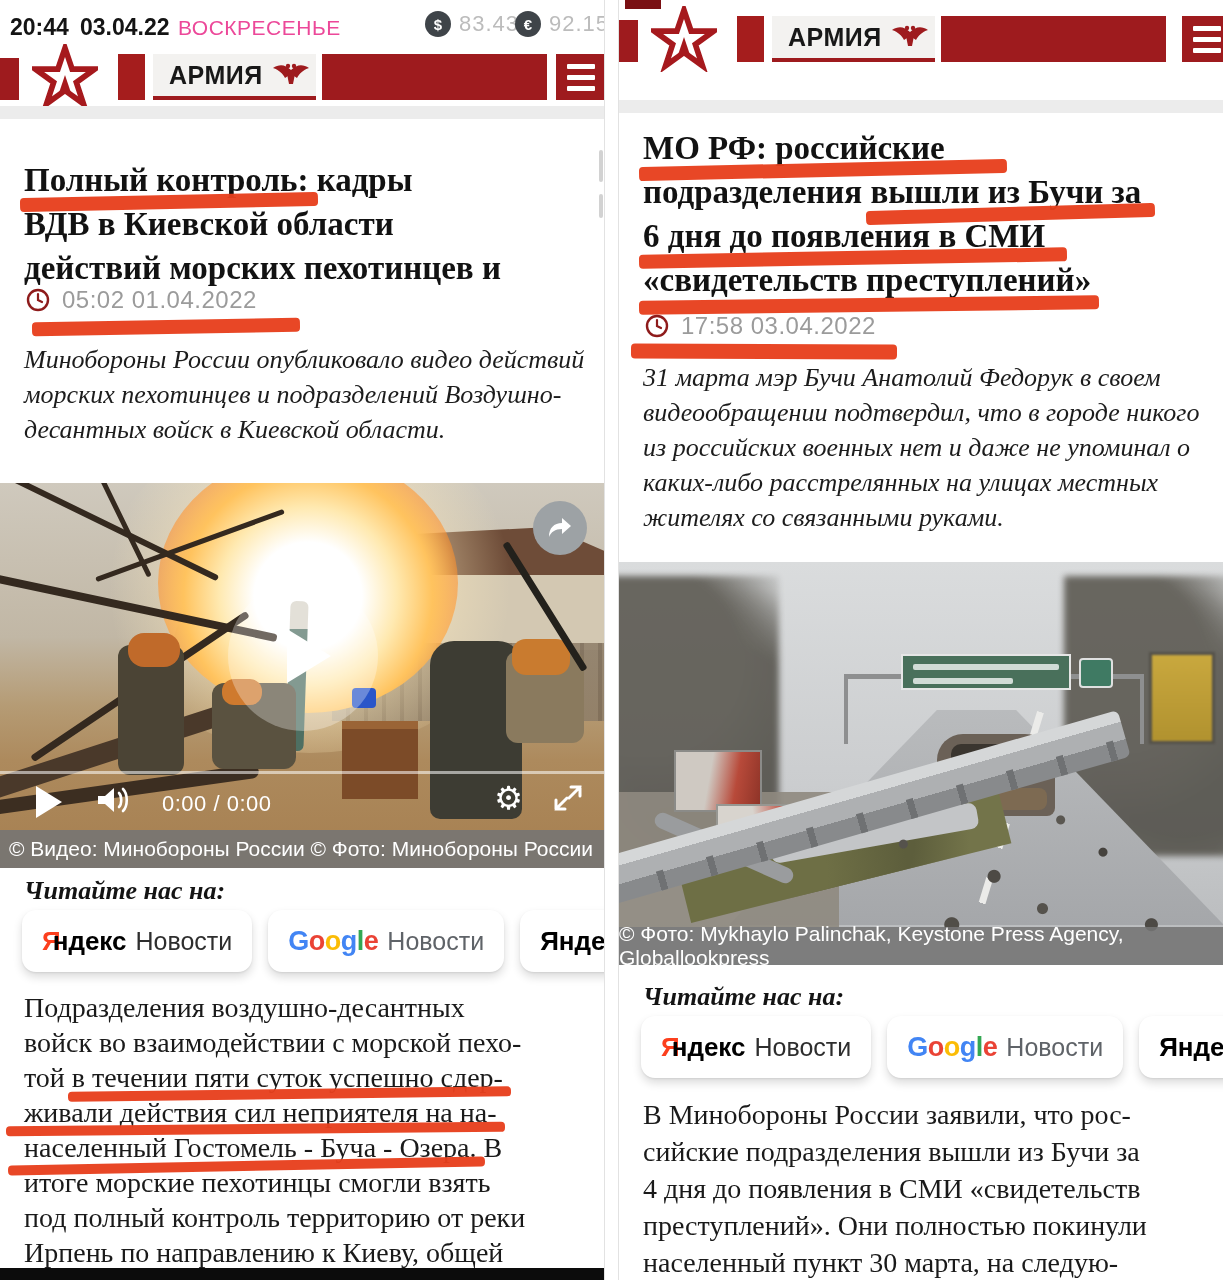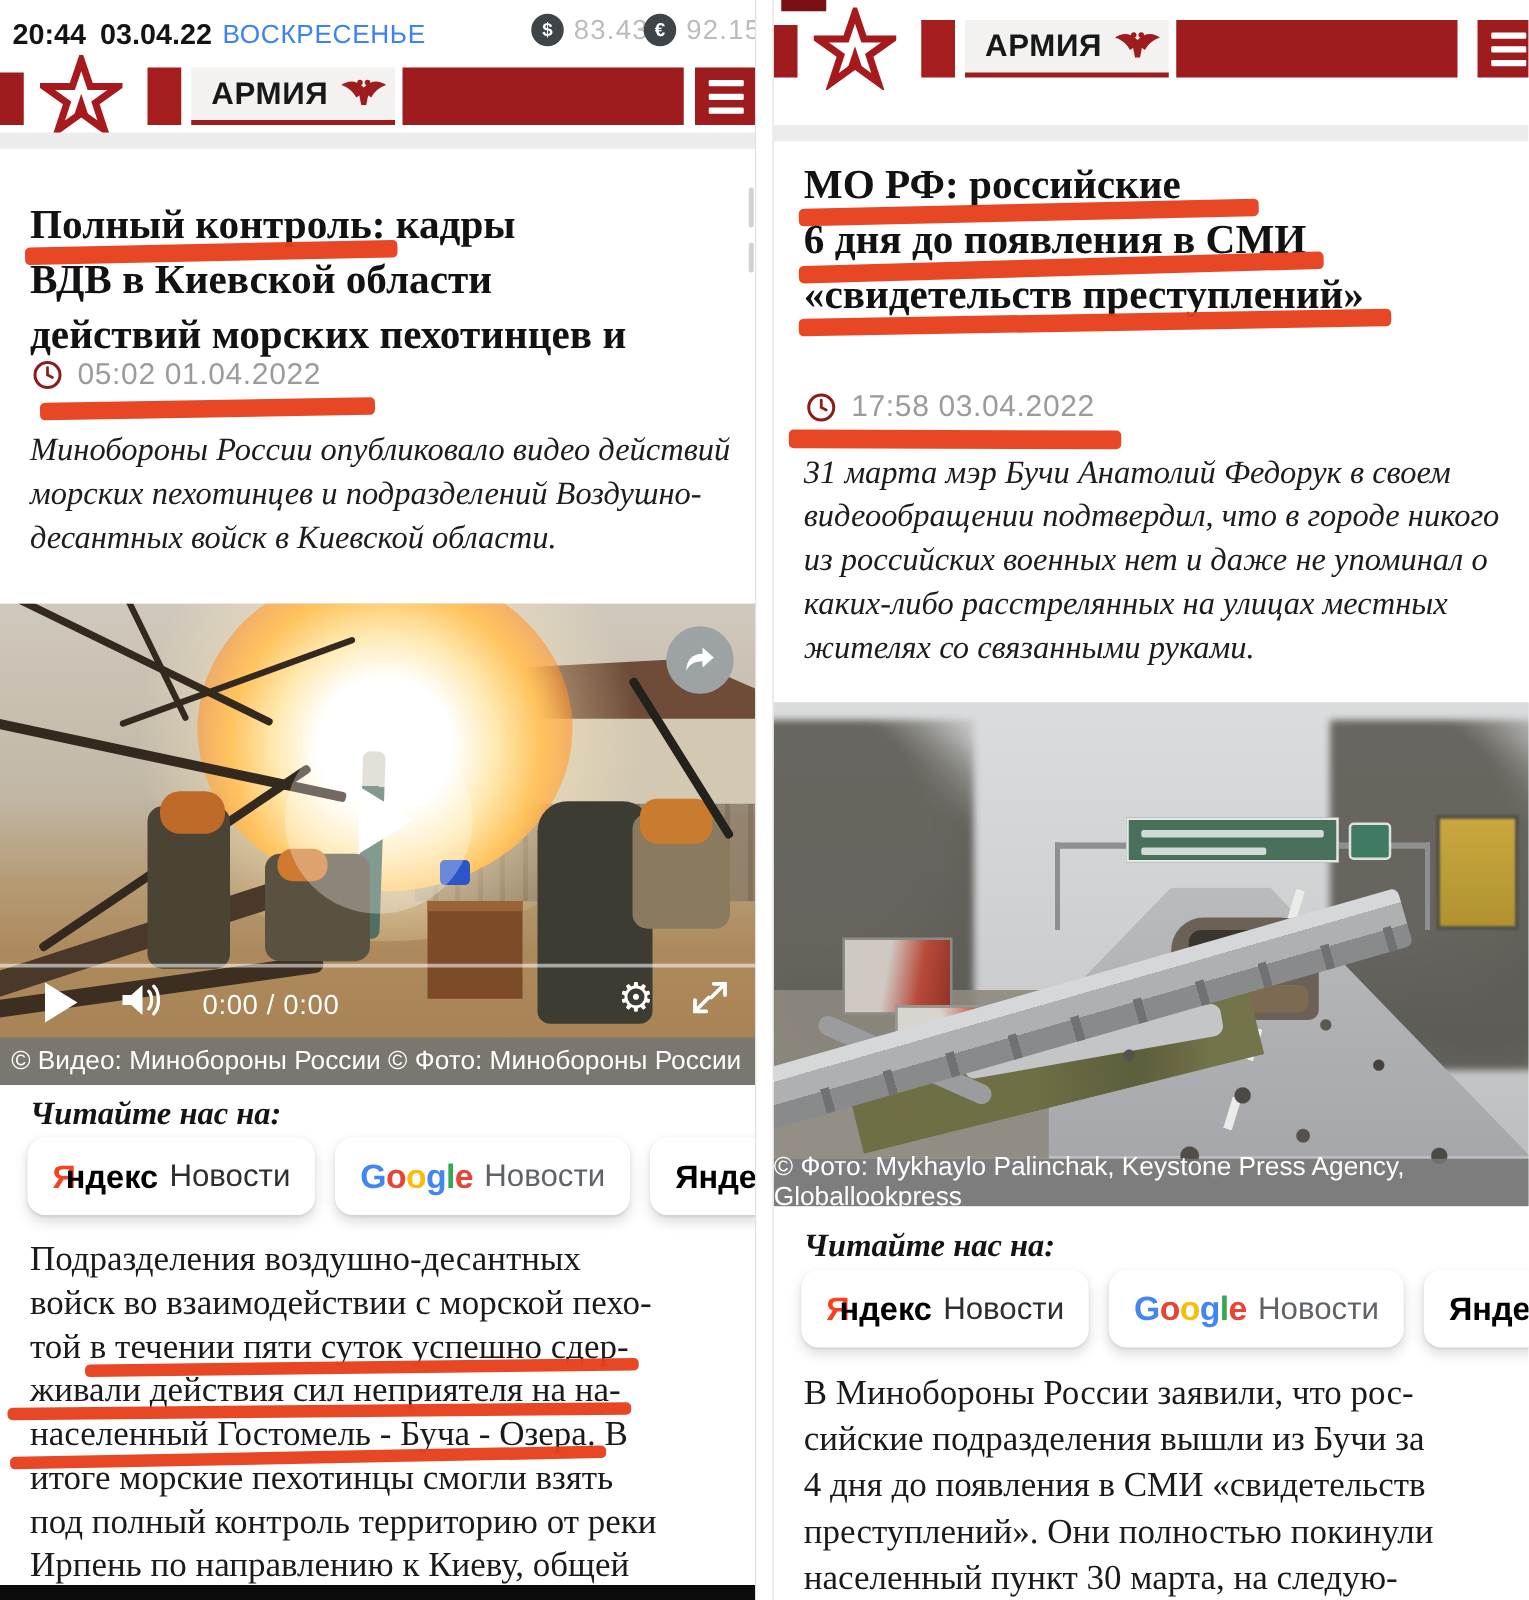--- a/index.html
+++ b/index.html
@@ -7,21 +7,21 @@
   body { font-family:"Liberation Sans","DejaVu Sans",sans-serif; }
   .stage { position:relative; width:1223px; height:1280px; background:#fff; overflow:hidden; }
   .panel { position:absolute; top:0; width:605px; height:1280px; background:#fff; overflow:hidden; }
   .panel.left  { left:0; border-right:1px solid #e2e2e2; }
   .panel.right { left:618px; border-left:1px solid #e2e2e2; }
 
   
   .statusbar { position:absolute; top:0; left:0; right:0; height:50px; background:#fff; }
   .st-time,.st-date { position:absolute; top:14px; font-size:23px; font-weight:bold; color:#141414; }
   .st-time { left:10px; } .st-date { left:80px; }
-  .st-day  { position:absolute; top:16px; left:178px; font-size:21px; color:#3b82f6; letter-spacing:.5px;text-align:center; }
+  .st-day  { position:absolute; top:16px; left:178px; font-size:21px; color:#ec4899; letter-spacing:.5px;text-align:center; }
   .cur { position:absolute; top:11px; display:flex; align-items:center; gap:8px; }
   .cur.usd { left:425px; } .cur.eur { left:515px; }
   .cur-ic { width:26px; height:26px; border-radius:50%; background:#3f4449; color:#fff; font-size:15px;
             font-weight:bold; display:flex; align-items:center; justify-content:center; }
   .cur-val { font-size:22px; color:#bcbcbc; letter-spacing:1px; }
 
   
   .hdr { position:absolute; left:0; right:0; height:50px; }
   .left  .hdr { top:54px; }
   .right .hdr { top:16px; }
@@ -351,20 +351,21 @@
       <button class="burger">
           <i></i>
           <i></i>
           <i></i>
         </button>
     </header>
     <div class="gray-strip"></div>
 
     <h1 class="headline">
         <div class="tl"><span class="mk">МО РФ: российские</span></div>
+        <div class="tl"><span>подразделения </span><span class="mk">вышли из Бучи за</span></div>
         <div class="tl"><span class="mk">6 дня до появления в СМИ</span></div>
         <div class="tl"><span class="mk">«свидетельств преступлений»</span></div>
       </h1>
 
     <div class="daterow">
       <svg width="24" height="24" viewBox="0 0 24 24">
         <circle cx="12" cy="12" r="10" fill="none" stroke="#8e1b1b" stroke-width="2.4"></circle>
         <path d="M12 6 L12 12 L16 14" fill="none" stroke="#8e1b1b" stroke-width="2.2" stroke-linecap="round"></path>
       </svg>
       <span class="date-text">17:58 03.04.2022</span>

